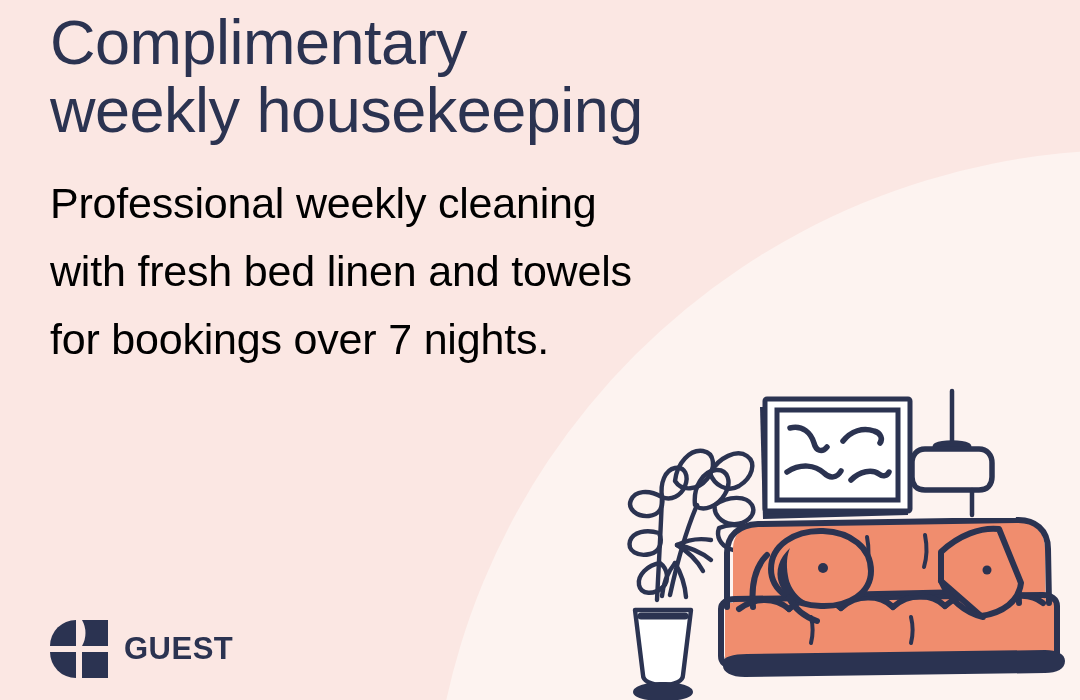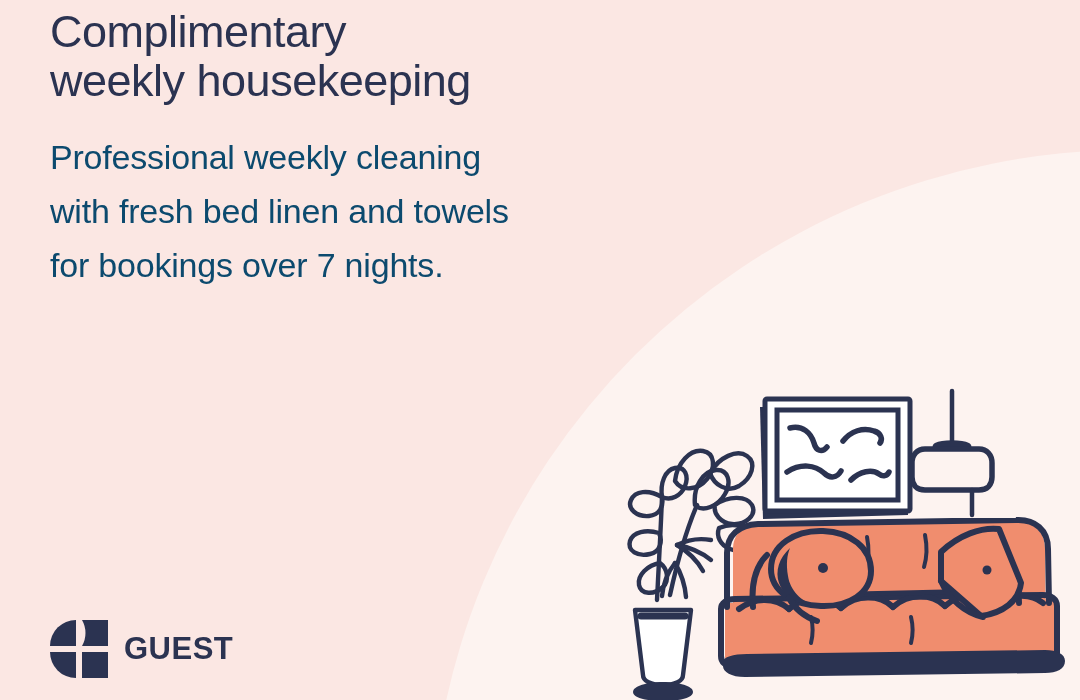--- a/index.html
+++ b/index.html
@@ -36,31 +36,31 @@
   
   #copy {
     position: absolute;
     left: 50px;
     top: 8px;
     width: 640px;
   }
 
   #headline {
     color: #2B3351;
-    font-size: 45px;
+    font-size: 63px;
     line-height: 1.08;
     font-weight: 400;
     letter-spacing: -0.5px;
     margin: 0;
     white-space: pre-line;
   }
 
   #subcopy {
-    color: #0c4a6e;
-    font-size: 34px;
+    color: #000000;
+    font-size: 43px;
     line-height: 1.58;
     font-weight: 400;
     margin: 0;
     padding-top: 26px;
     letter-spacing: -0.2px;
     white-space: pre-line;
   }
 
   
   #logo {

